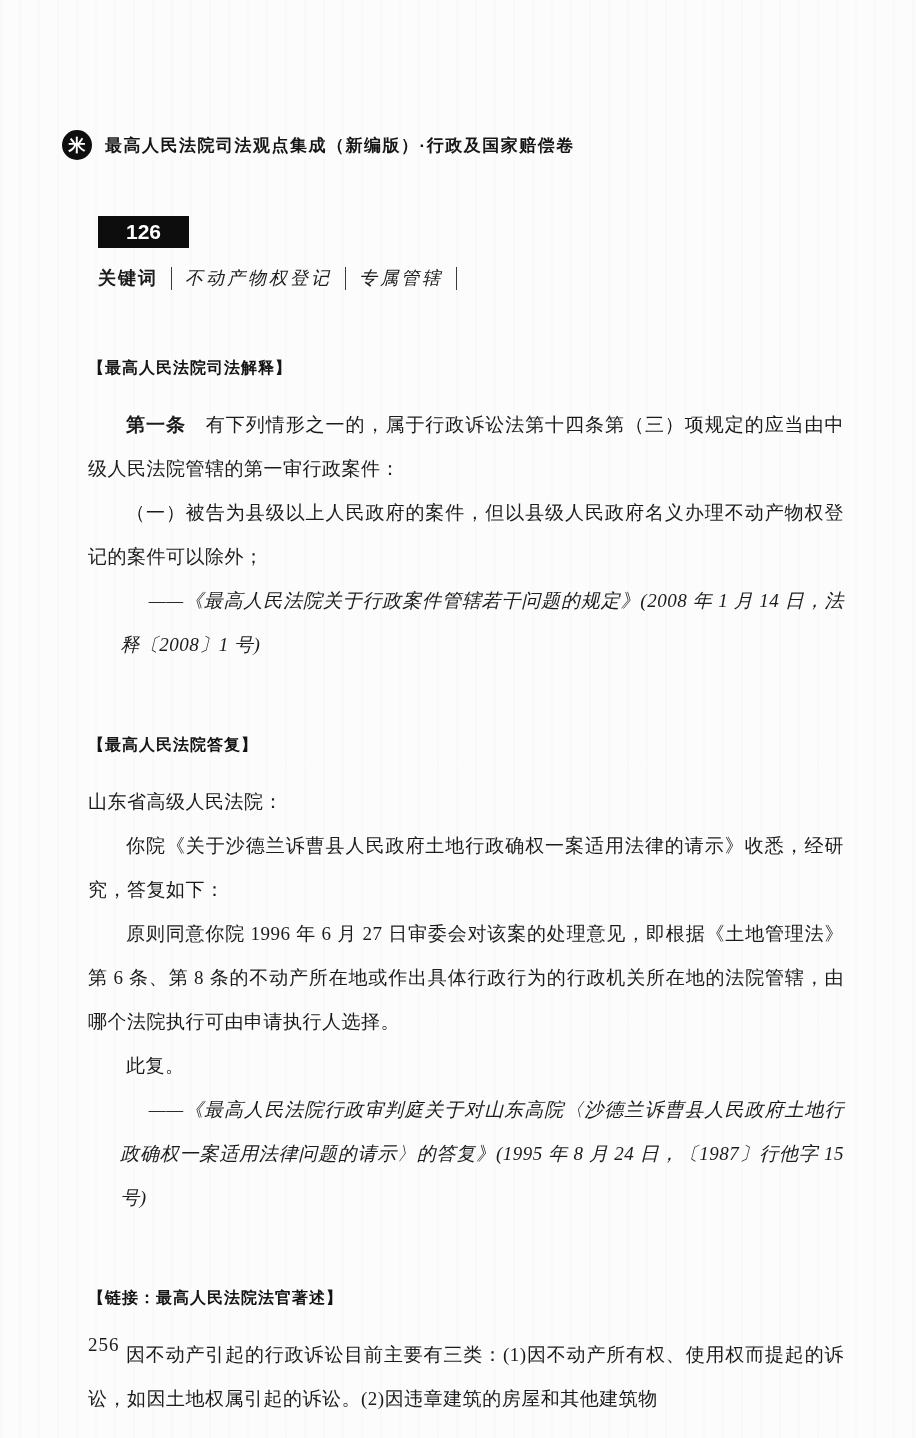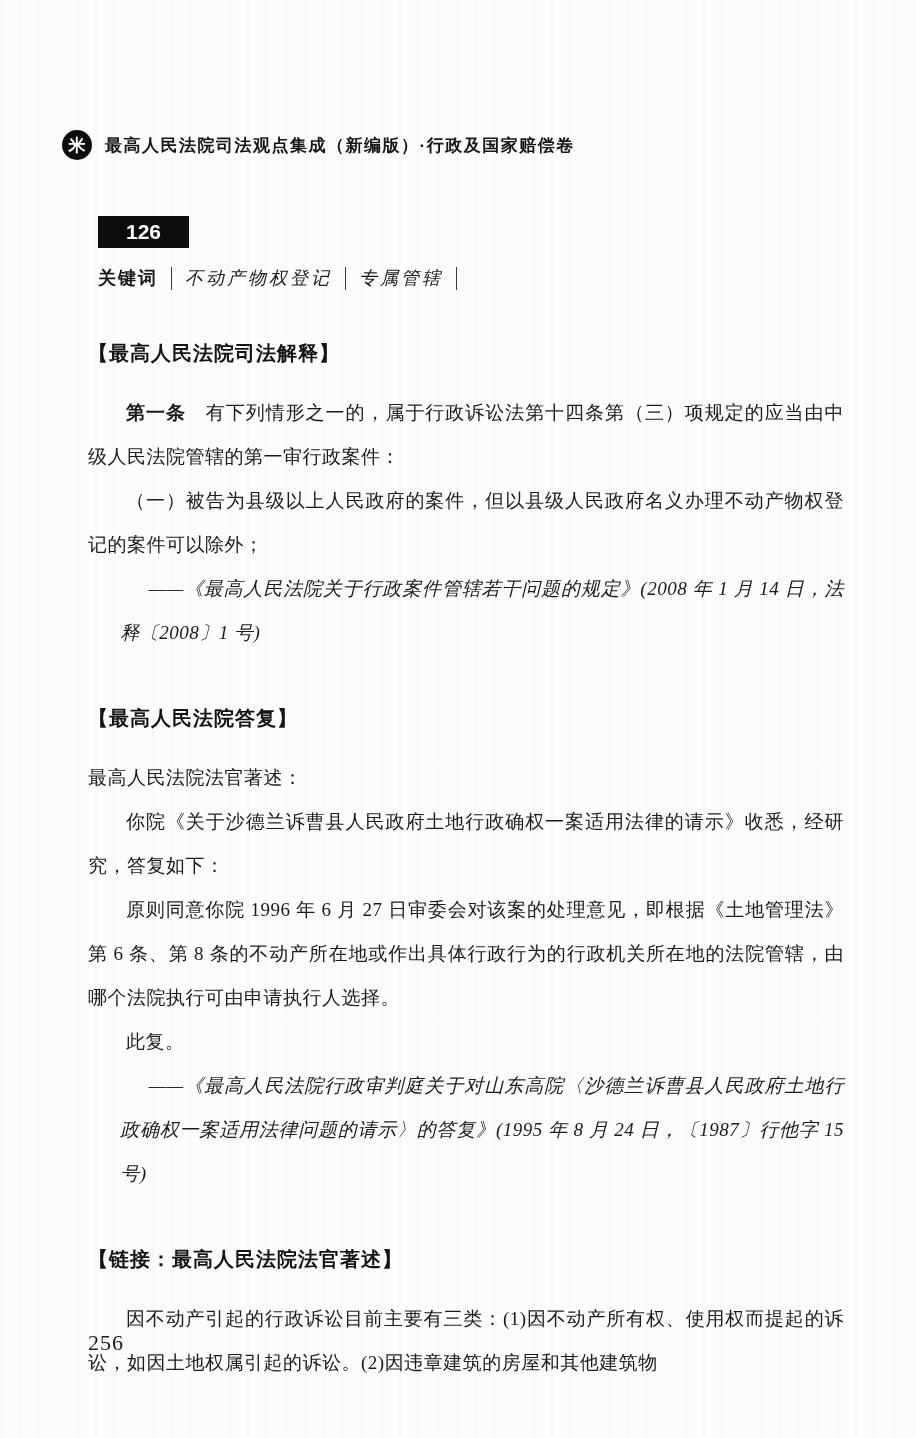--- a/index.html
+++ b/index.html
@@ -48,38 +48,38 @@
     margin-top:18px; display:flex; align-items:center; gap:13px;
     font-size:18px;
   }
   .kw-label { font-family:"Liberation Sans", sans-serif; font-weight:bold; letter-spacing:2px; }
   .kw-sep { width:1px; height:23px; background:#3a3a3a; flex:0 0 auto; }
   .kw { font-style:italic; letter-spacing:3px;text-align:right; }
 
   
   .section-heading {
     font-family:Liberation Mono, monospace; font-weight:bold;
-    font-size:20px; letter-spacing:1px; color:#141414;
-    margin:50px 0 24px 0;
+    font-size:16px; letter-spacing:1px; color:#141414;
+    margin:68px 0 24px 0;
   }
   .para {
     font-size:19px; line-height:44px; text-align:justify;
     margin:0; letter-spacing:0.5px;
   }
   .indent { text-indent:2em; }
   .lead { font-family:Liberation Serif, serif; font-weight:bold; }
   .citation {
     font-style:italic;
     font-size:19px; line-height:44px; text-align:justify;
     margin:0 0 0 1.7em; text-indent:1.5em; letter-spacing:0.5px;
   }
 
   .page-number {
     position:absolute; left:88px; bottom:82px;
-    font-size:22px; letter-spacing:1px;
+    font-size:19px; letter-spacing:1px;
   }
 </style>
 </head>
 <body>
 
 <div class="page">
   <div class="content">
 
     <div class="running-head">
       <span class="logo">米</span>
@@ -102,21 +102,21 @@
 
     <div>
       <div class="section-heading">【最高人民法院司法解释】</div>
       <p class="para indent"><span class="lead">第一条</span><span>　有下列情形之一的，属于行政诉讼法第十四条第（三）项规定的应当由中级人民法院管辖的第一审行政案件：</span></p>
       <p class="para indent">（一）被告为县级以上人民政府的案件，但以县级人民政府名义办理不动产物权登记的案件可以除外；</p>
       <p class="citation">——《最高人民法院关于行政案件管辖若干问题的规定》(2008 年 1 月 14 日，法释〔2008〕1 号)</p>
     </div>
 
     <div>
       <div class="section-heading">【最高人民法院答复】</div>
-      <p class="para">最高人民法院法官著述：</p>
+      <p class="para">山东省高级人民法院：</p>
       <p class="para indent">你院《关于沙德兰诉曹县人民政府土地行政确权一案适用法律的请示》收悉，经研究，答复如下：</p>
       <p class="para indent">原则同意你院 1996 年 6 月 27 日审委会对该案的处理意见，即根据《土地管理法》第 6 条、第 8 条的不动产所在地或作出具体行政行为的行政机关所在地的法院管辖，由哪个法院执行可由申请执行人选择。</p>
       <p class="para indent">此复。</p>
       <p class="citation">——《最高人民法院行政审判庭关于对山东高院〈沙德兰诉曹县人民政府土地行政确权一案适用法律问题的请示〉的答复》(1995 年 8 月 24 日，〔1987〕行他字 15 号)</p>
     </div>
 
     <div>
       <div class="section-heading">【链接：最高人民法院法官著述】</div>
       <p class="para indent">因不动产引起的行政诉讼目前主要有三类：(1)因不动产所有权、使用权而提起的诉讼，如因土地权属引起的诉讼。(2)因违章建筑的房屋和其他建筑物</p>
     </div>

